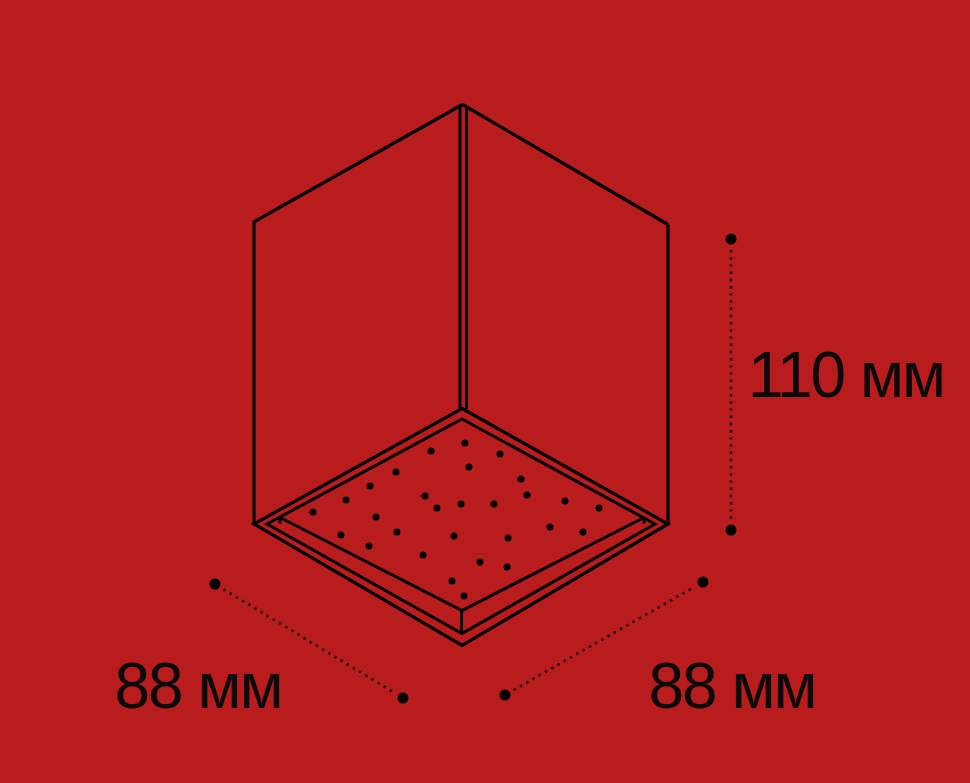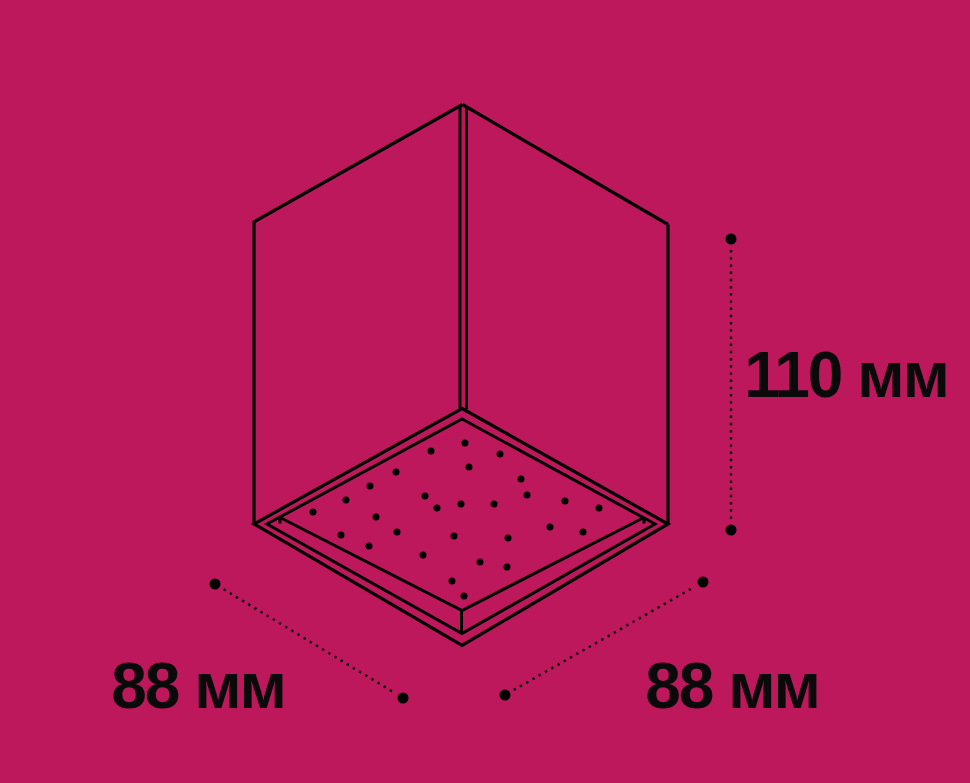--- a/index.html
+++ b/index.html
@@ -4,23 +4,22 @@
 <style>
   html, body {
     margin: 0;
     padding: 0;
     background: #ffffff;
   }
   .stage {
     position: relative;
     width: 970px;
     height: 783px;
-    background: #be185d;
+    background: #b91c1c;
     overflow: hidden;
-    font-weight: bold;
   }
   svg { display: block; }
   .outline {
     fill: none;
     stroke: #000000;
     stroke-width: 3.2;
     stroke-linejoin: miter;
     stroke-linecap: butt;
   }
   .outline-thin {

